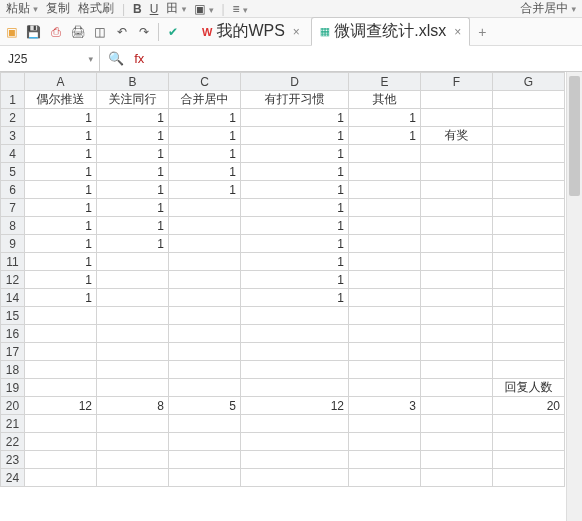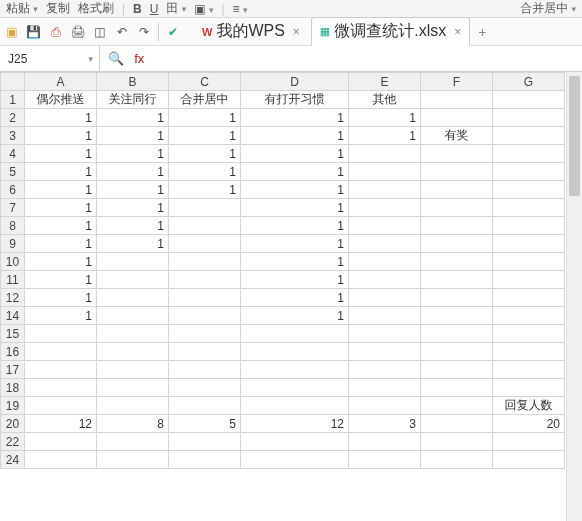--- a/index.html
+++ b/index.html
@@ -199,30 +199,20 @@
           <th class="rowhdr">9</th>
           <td class="colA cell-num">1</td>
           <td class="colB cell-num">1</td>
           <td class="colC cell-num"></td>
           <td class="colD cell-num">1</td>
           <td class="colE cell-num"></td>
           <td class="colF cell-num"></td>
           <td class="colG cell-num"></td>
         </tr>
         <tr>
-          <th class="rowhdr">10</th>
-          <td class="colA cell-num">1</td>
-          <td class="colB cell-num"></td>
-          <td class="colC cell-num"></td>
-          <td class="colD cell-num">1</td>
-          <td class="colE cell-num"></td>
-          <td class="colF cell-num"></td>
-          <td class="colG cell-num"></td>
-        </tr>
-        <tr>
           <th class="rowhdr">11</th>
           <td class="colA cell-num">1</td>
           <td class="colB cell-num"></td>
           <td class="colC cell-num"></td>
           <td class="colD cell-num">1</td>
           <td class="colE cell-num"></td>
           <td class="colF cell-num"></td>
           <td class="colG cell-num"></td>
         </tr>
         <tr>
@@ -299,21 +289,41 @@
           <th class="rowhdr">20</th>
           <td class="colA cell-num">12</td>
           <td class="colB cell-num">8</td>
           <td class="colC cell-num">5</td>
           <td class="colD cell-num">12</td>
           <td class="colE cell-num">3</td>
           <td class="colF cell-num"></td>
           <td class="colG cell-num">20</td>
         </tr>
         <tr>
+          <th class="rowhdr">21</th>
+          <td class="colA cell-num"></td>
+          <td class="colB cell-num"></td>
+          <td class="colC cell-num"></td>
+          <td class="colD cell-num"></td>
+          <td class="colE cell-num"></td>
+          <td class="colF cell-num"></td>
+          <td class="colG cell-num"></td>
+        </tr>
+        <tr>
           <th class="rowhdr">22</th>
+          <td class="colA cell-num"></td>
+          <td class="colB cell-num"></td>
+          <td class="colC cell-num"></td>
+          <td class="colD cell-num"></td>
+          <td class="colE cell-num"></td>
+          <td class="colF cell-num"></td>
+          <td class="colG cell-num"></td>
+        </tr>
+        <tr>
+          <th class="rowhdr">23</th>
           <td class="colA cell-num"></td>
           <td class="colB cell-num"></td>
           <td class="colC cell-num"></td>
           <td class="colD cell-num"></td>
           <td class="colE cell-num"></td>
           <td class="colF cell-num"></td>
           <td class="colG cell-num"></td>
         </tr>
         <tr>
           <th class="rowhdr">24</th>

